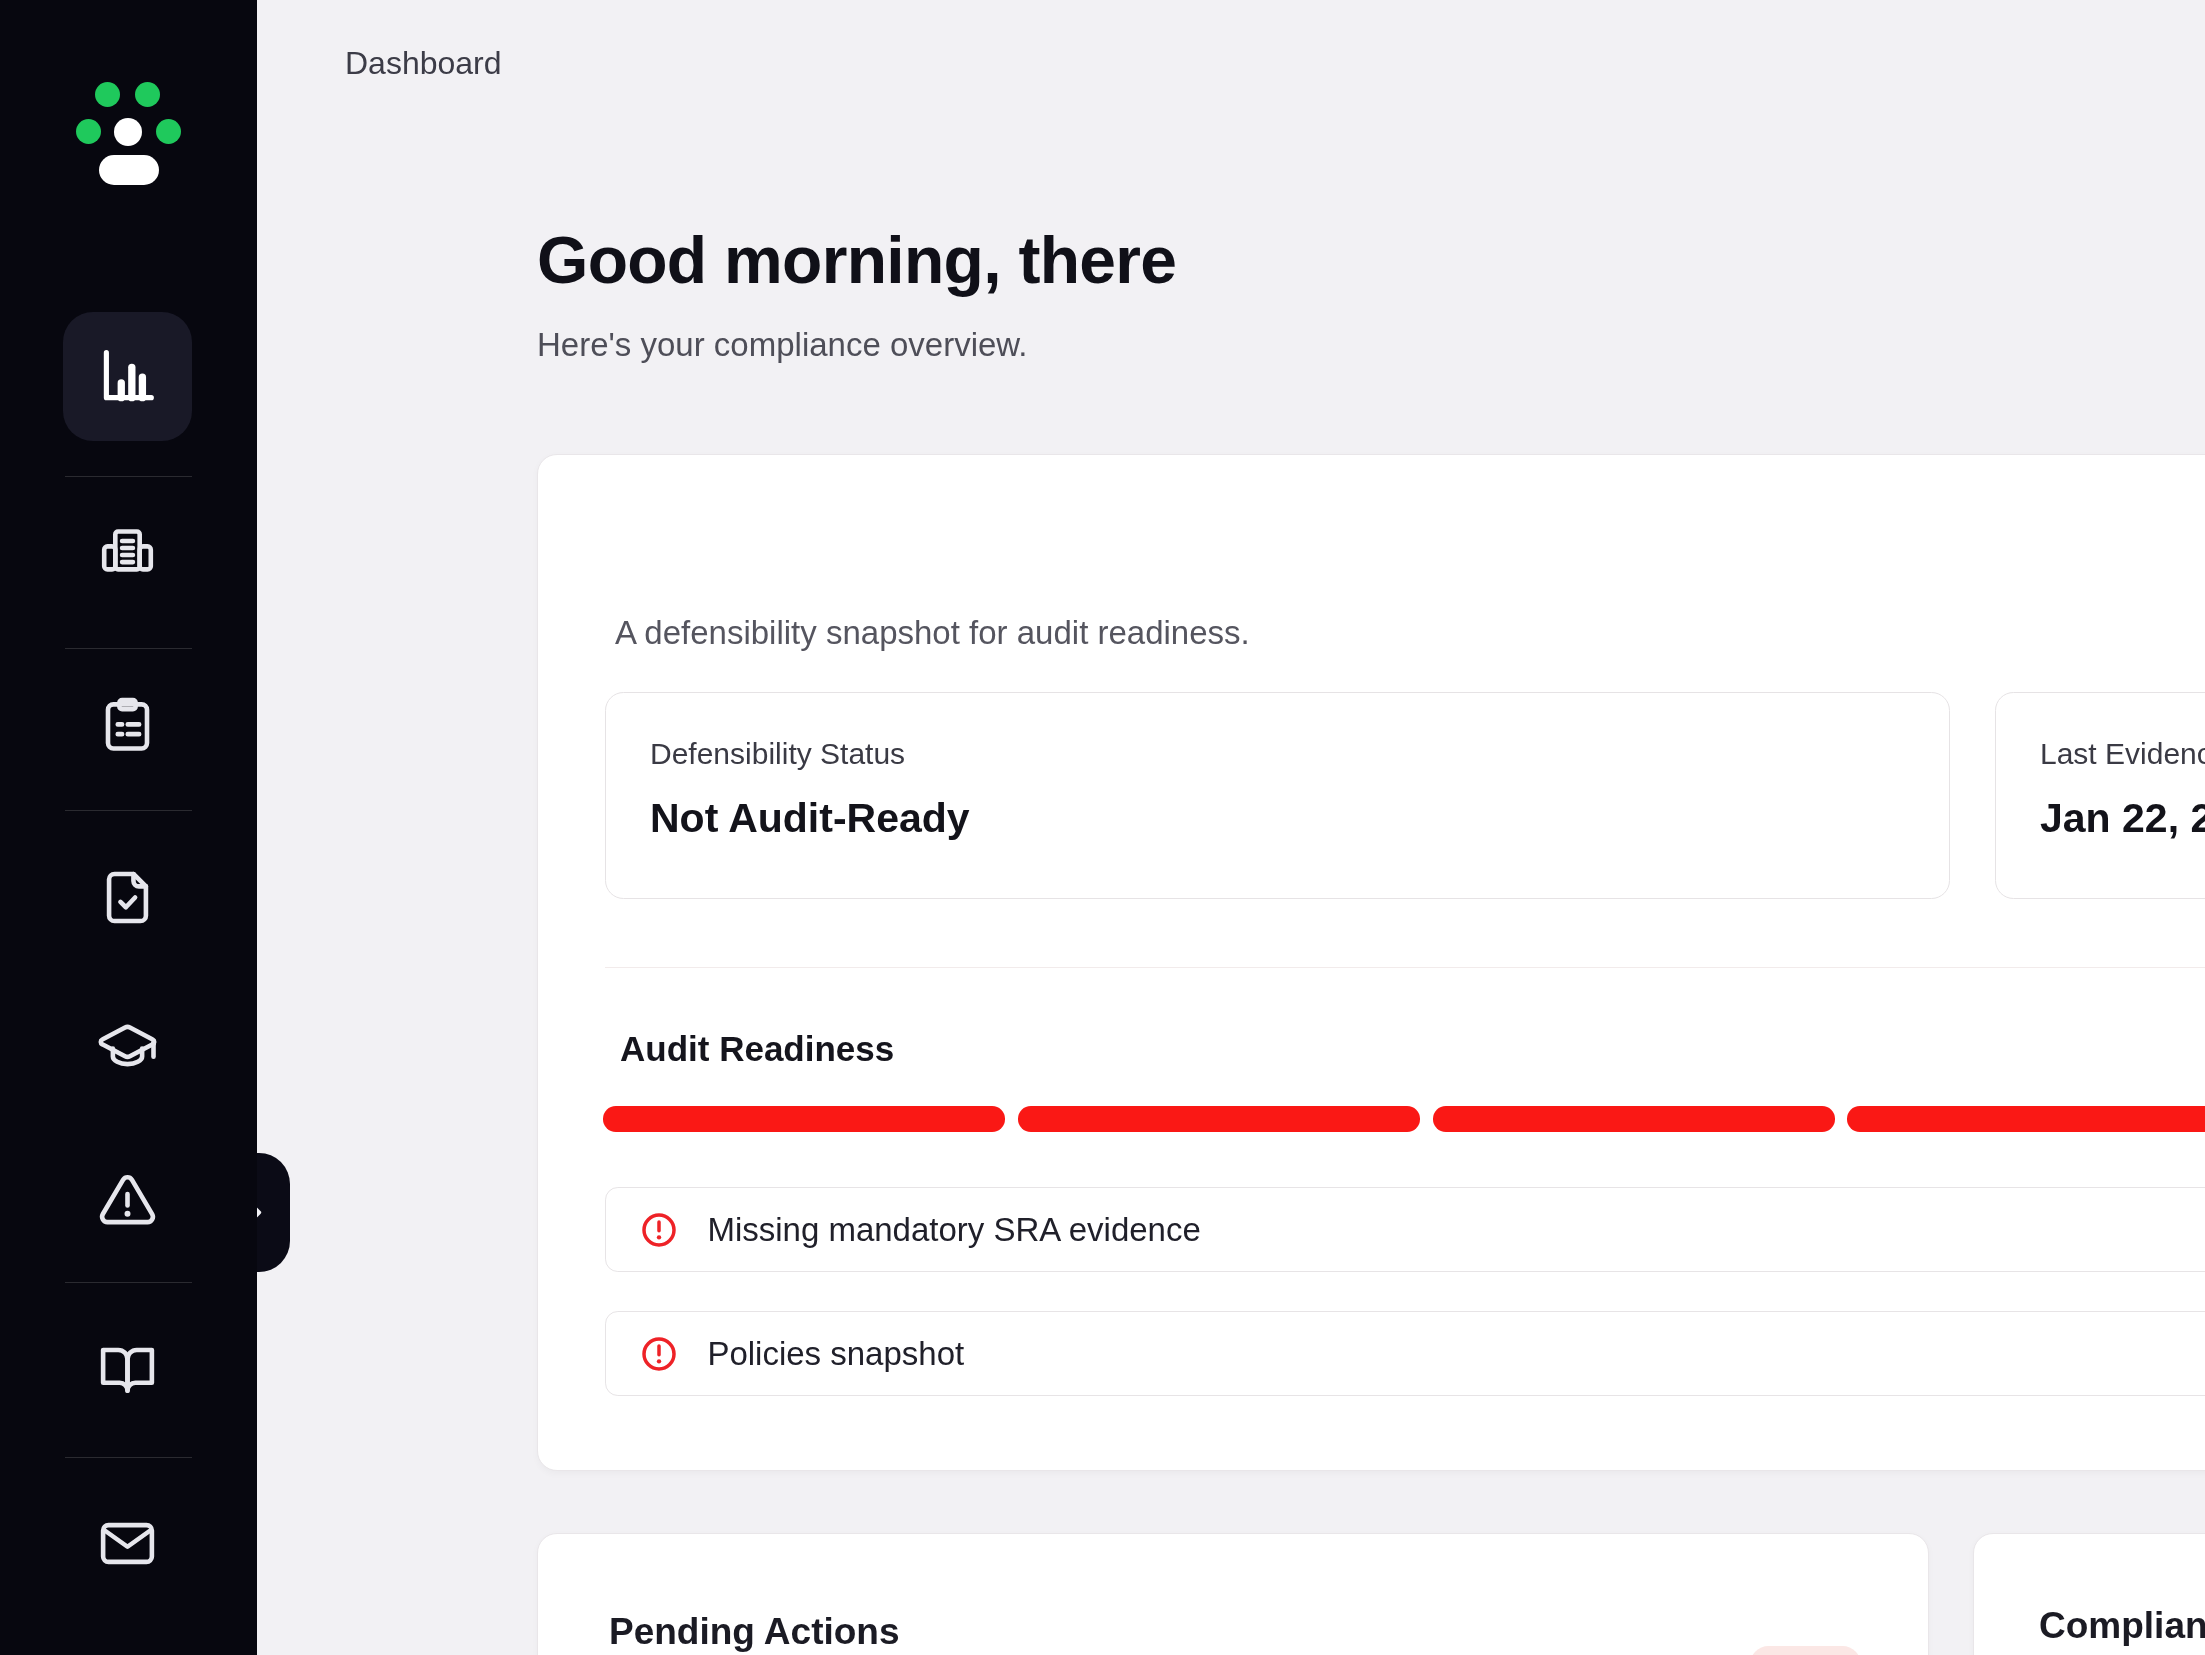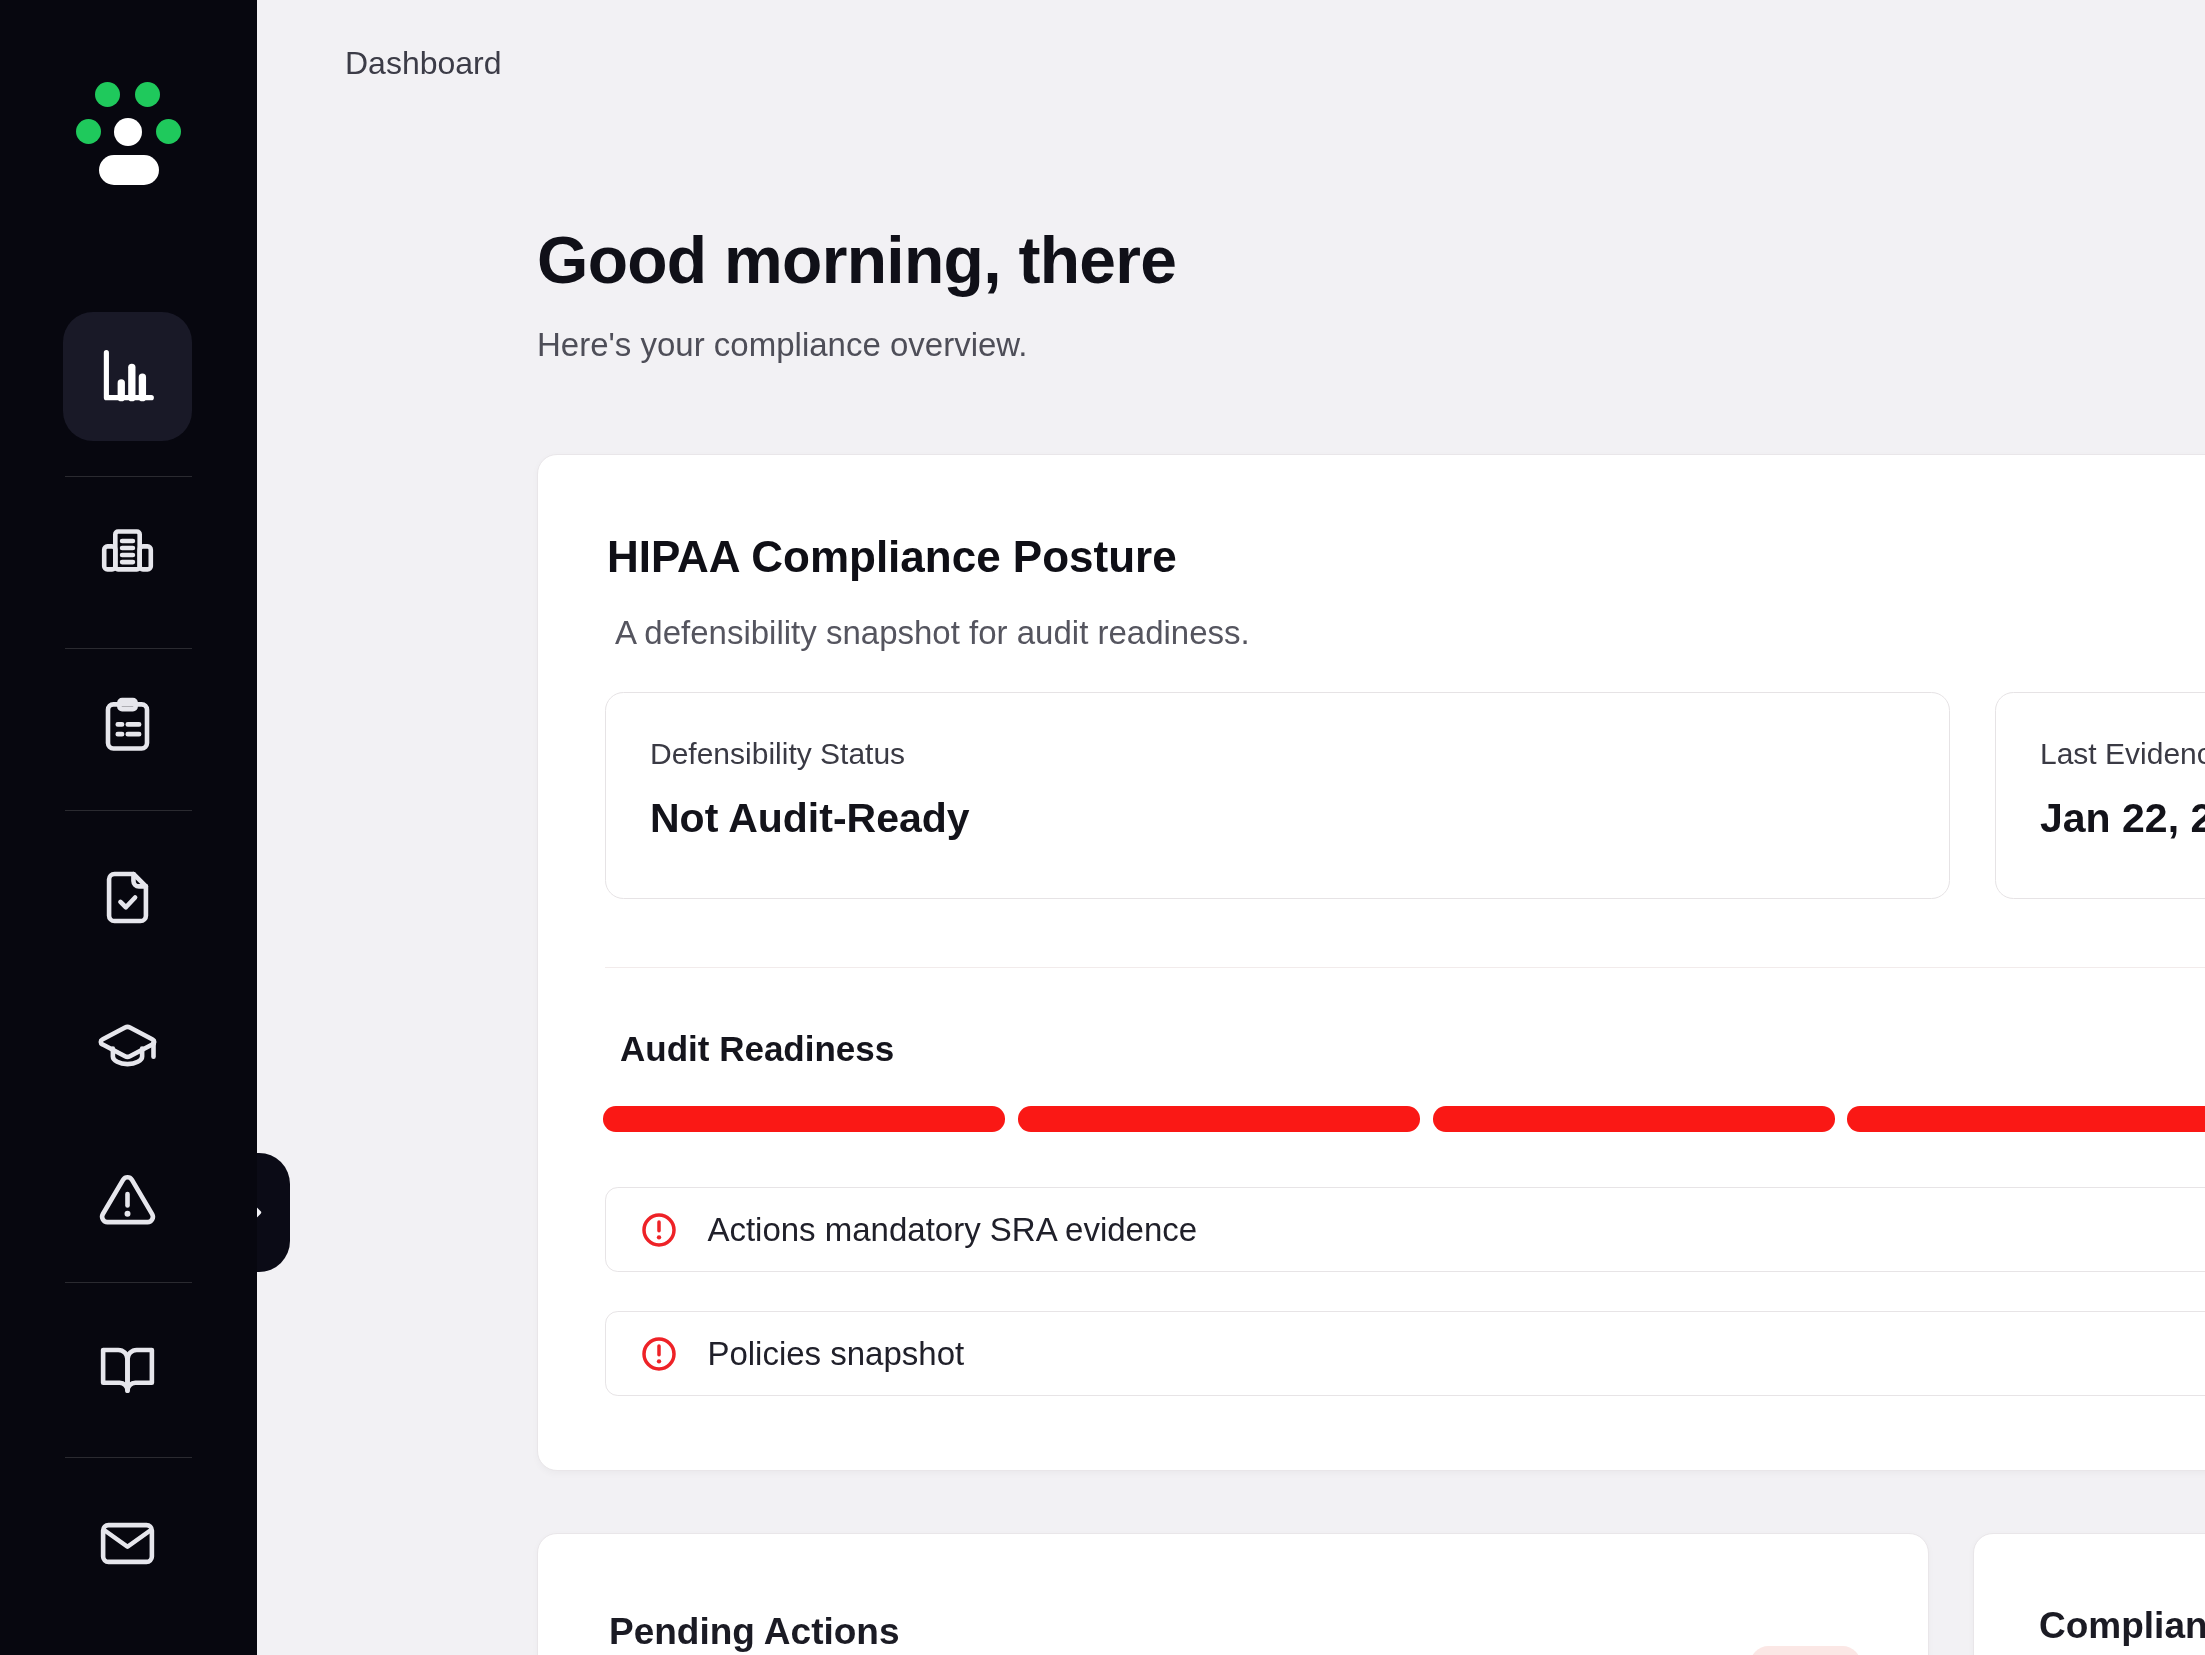--- a/index.html
+++ b/index.html
@@ -167,21 +167,20 @@
       </svg>
     </span>
   </button>
 
   <div class="breadcrumb">Dashboard</div>
 
   <h1 class="greet-title" style="margin:0;">Good morning, there</h1>
   <p class="greet-sub" style="margin:0;">Here's your compliance overview.</p>
 
   <section class="card posture-card">
-    <h2 class="posture-title" style="margin:0;">HIPAA Compliance Posture</h2>
     <p class="posture-sub" style="margin:8px;">A defensibility snapshot for audit readiness.</p>
 
     <div class="stat-box left">
       <div class="stat-label">Defensibility Status</div>
       <div class="stat-value">Not Audit-Ready</div>
     </div>
 
     <div class="stat-box right">
       <div class="stat-label">Last Evidence</div>
       <div class="stat-value">Jan 22, 2025</div>
@@ -199,21 +198,21 @@
     </div>
 
     <div class="alert-row r1">
       <span>
         <svg viewBox="0 0 24 24" fill="none" stroke="currentColor" stroke-width="2.1" stroke-linecap="round" width="40" height="40">
           <circle cx="12" cy="12" r="9"></circle>
           <path d="M12 7.2v5.2"></path>
           <path d="M12 16.4h.01" stroke-width="2.6"></path>
         </svg>
       </span>
-      <span class="alert-text">Actions mandatory SRA evidence</span>
+      <span class="alert-text">Missing mandatory SRA evidence</span>
     </div>
 
     <div class="alert-row r2">
       <span>
         <svg viewBox="0 0 24 24" fill="none" stroke="currentColor" stroke-width="2.1" stroke-linecap="round" width="40" height="40">
           <circle cx="12" cy="12" r="9"></circle>
           <path d="M12 7.2v5.2"></path>
           <path d="M12 16.4h.01" stroke-width="2.6"></path>
         </svg>
       </span>

